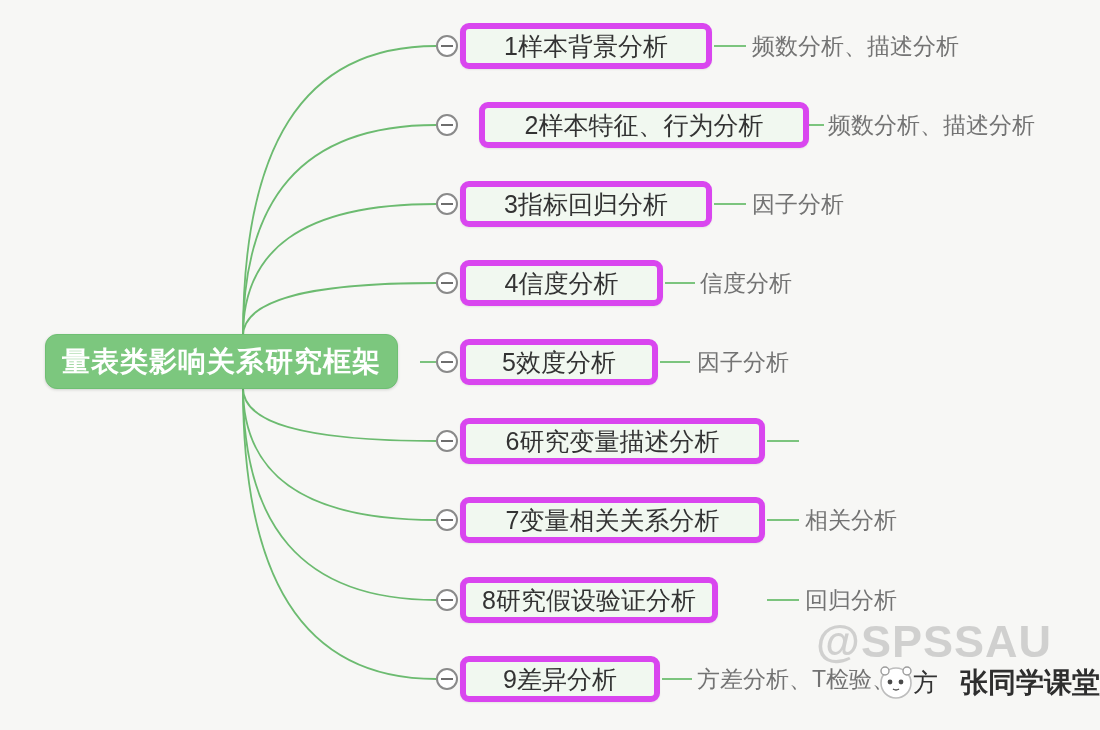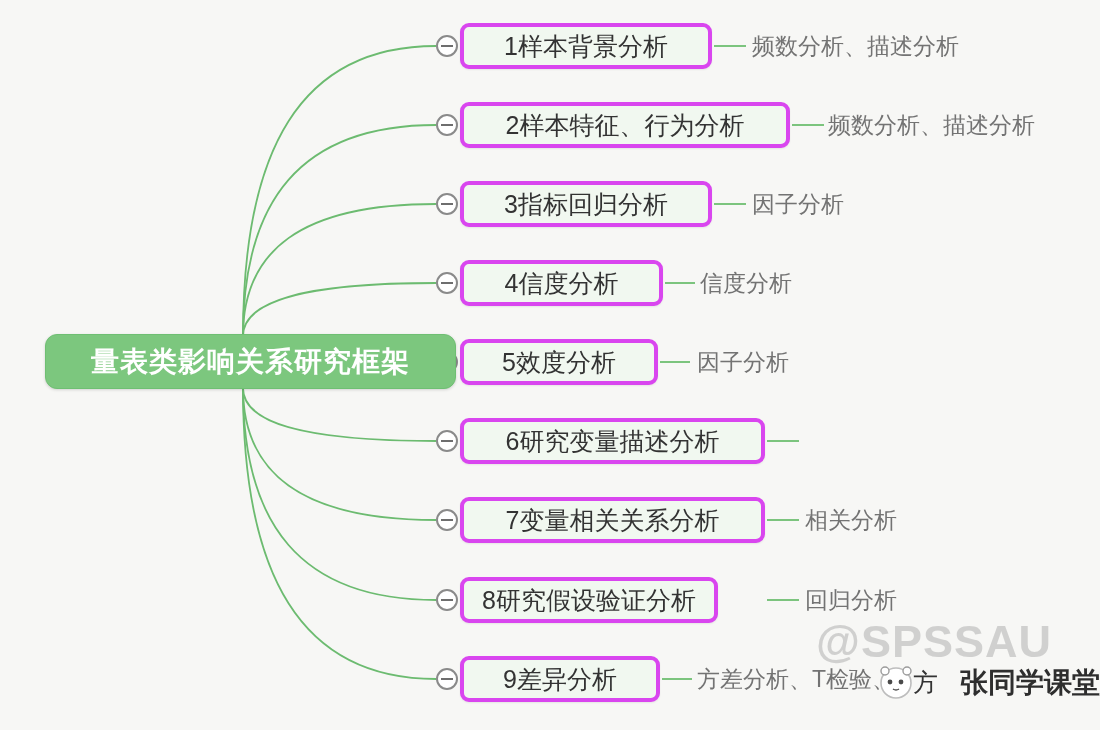--- a/index.html
+++ b/index.html
@@ -10,35 +10,35 @@
   .canvas{
     position:relative;
     width:1100px;height:730px;
     background:#f7f7f5;
     overflow:hidden;
   }
   .connectors{
     position:absolute;left:0;top:0;width:1100px;height:730px;
   }
   .root-node{
-    position:absolute;left:45px;top:334px;width:411px;height:55px;
+    position:absolute;left:45px;top:334px;width:353px;height:55px;
     background:#7cc77e;
     border:1px solid #6fbf73;
     border-radius:12px;
     box-sizing:border-box;
     display:flex;align-items:center;justify-content:center;
     font-size:28px;font-weight:bold;color:#ffffff;
     letter-spacing:1px;
     box-shadow:0 1px 3px rgba(0,0,0,0.15);
     z-index:3;
   }
   .node-box{
     position:absolute;height:46px;
     background:#f1f8f0;
-    border:4px solid #d946ef;
+    border:6px solid #d946ef;
     border-radius:9px;
     box-sizing:border-box;
     display:flex;align-items:center;justify-content:center;
     font-size:25px;color:#333333;font-weight:500;
     box-shadow:0 1px 2px rgba(0,0,0,0.07);
     z-index:2;
     white-space:nowrap;
   }
   .collapse{
     position:absolute;width:22px;height:22px;
@@ -99,21 +99,21 @@
   </svg>
 
   <div class="root-node">量表类影响关系研究框架</div>
 
   <div class="collapse" style="left:436px;top:35px;"></div>
   <div class="node-box" style="left:460px;top:23px;width:252px;">1样本背景分析</div>
   <div class="leaf-line" style="left:714px;top:45px;width:32px;"></div>
   <div class="leaf-text" style="left:752px;top:30px;">频数分析、描述分析</div>
 
   <div class="collapse" style="left:436px;top:114px;"></div>
-  <div class="node-box" style="left:460px;top:102px;width:330px;">2样本特征、行为分析</div>
+  <div class="node-box" style="left:479px;top:102px;width:330px;">2样本特征、行为分析</div>
   <div class="leaf-line" style="left:792px;top:124px;width:32px;"></div>
   <div class="leaf-text" style="left:828px;top:109px;">频数分析、描述分析</div>
 
   <div class="collapse" style="left:436px;top:193px;"></div>
   <div class="node-box" style="left:460px;top:181px;width:252px;">3指标回归分析</div>
   <div class="leaf-line" style="left:714px;top:203px;width:32px;"></div>
   <div class="leaf-text" style="left:752px;top:188px;">因子分析</div>
 
   <div class="collapse" style="left:436px;top:272px;"></div>
   <div class="node-box" style="left:460px;top:260px;width:203px;">4信度分析</div>

